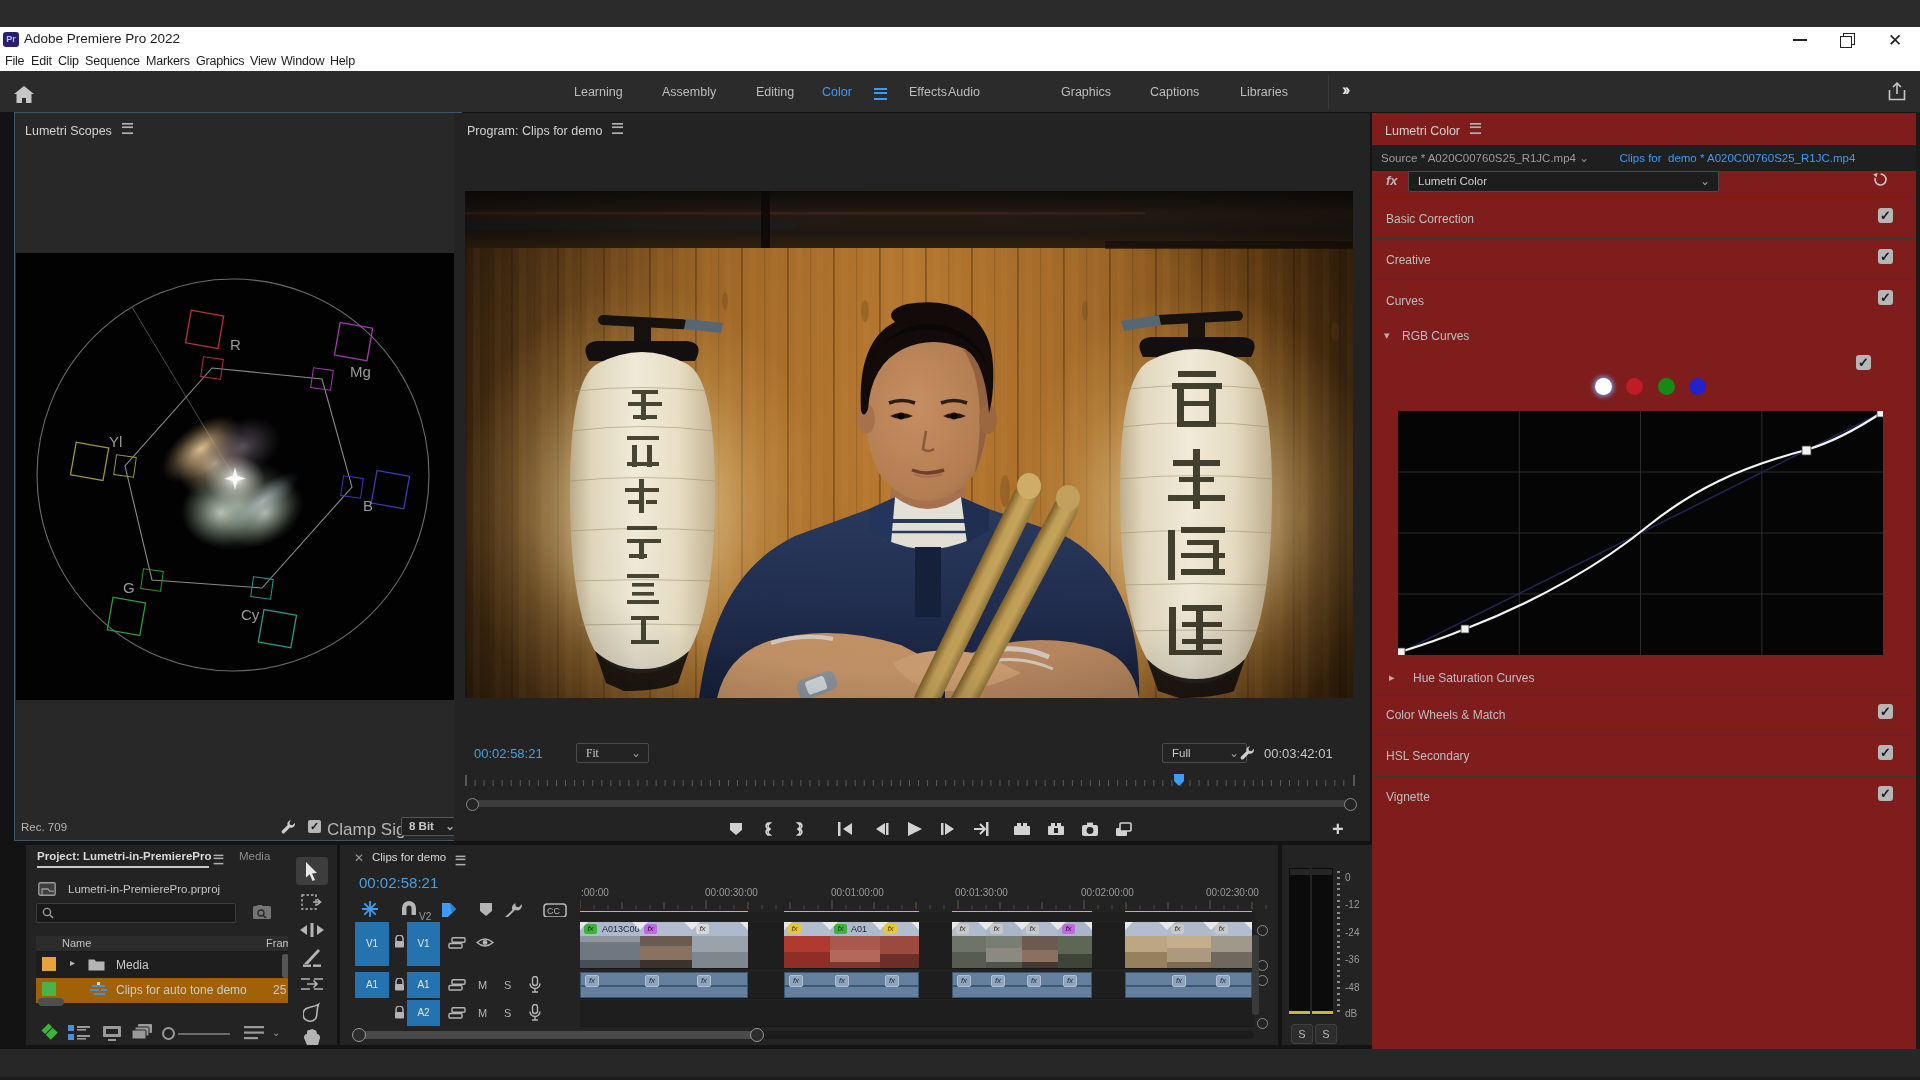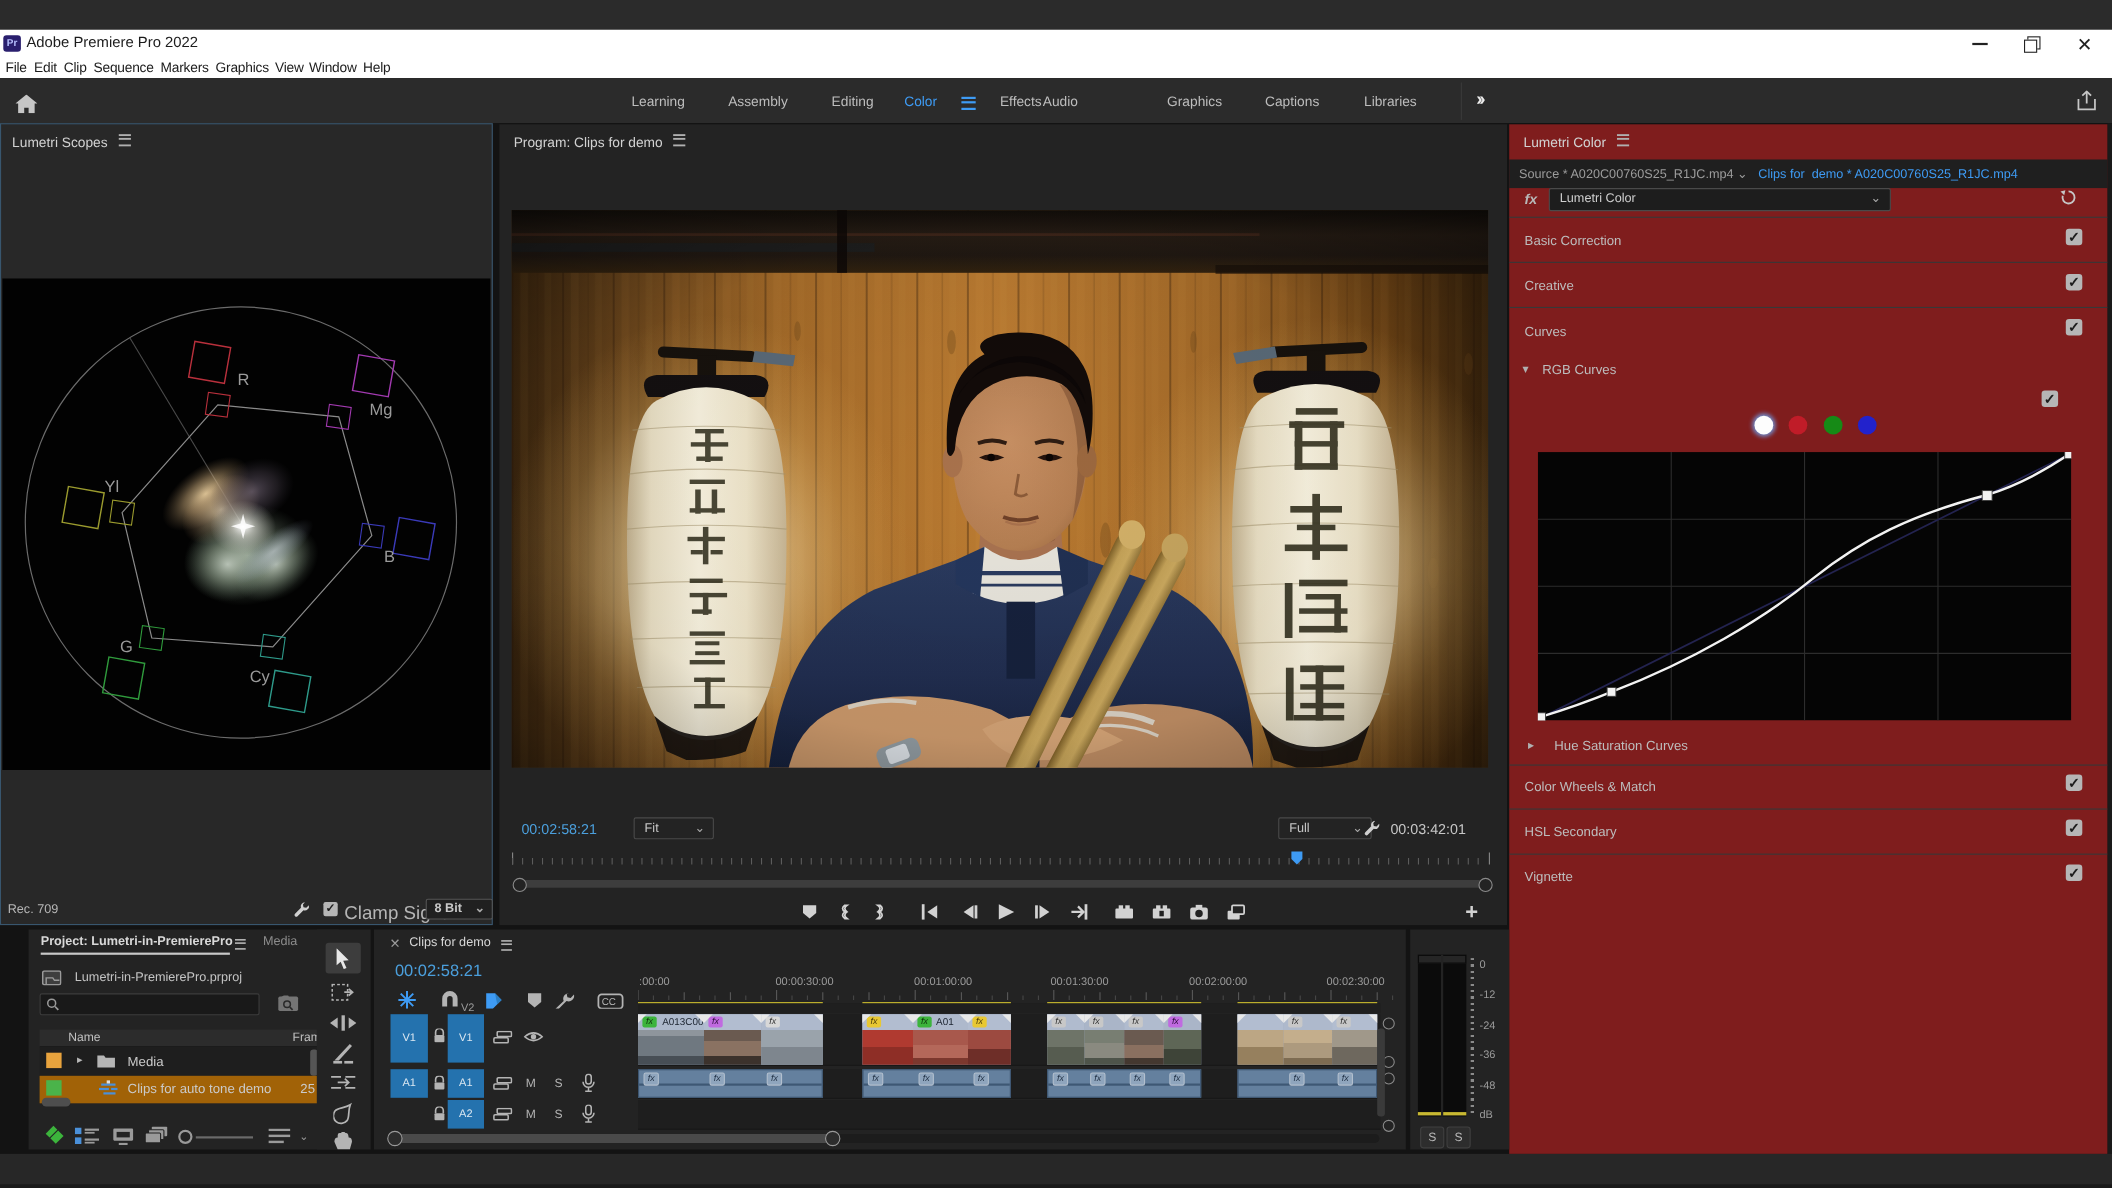--- a/index.html
+++ b/index.html
@@ -59,21 +59,21 @@
       <g stroke="#c6c6c6" stroke-width="1.6" fill="none">
         <path d="M1.5 8v9.5h15V8"></path>
         <path d="M9 12V1.5"></path>
         <path d="M5 5l4-3.8 4 3.8"></path>
       </g>
     </svg>
 </div>
 
 <div class="a" style="left:0;top:112px;width:1920px;height:968px;background:#131313;"></div>
 
-<div class="a" style="left:0;top:112px;width:448px;height:729px;background:#282828;border:1px solid #38566e;box-sizing:border-box;">
+<div class="a" style="left:14px;top:112px;width:448px;height:729px;background:#282828;border:1px solid #38566e;box-sizing:border-box;">
   <div class="a" style="left:10px;top:8px;"><span class="hdr" style="color:#d2d2d2;">Lumetri Scopes</span>&nbsp;&nbsp;<span class="ham" style="transform:scale(0.85);"></span></div>
 
   <svg class="a" style="left:1px;top:140px;" width="444" height="447" viewBox="0 0 444 447">
     <rect width="444" height="447" fill="#020202"></rect>
     <g transform="translate(217,222)">
       <circle r="196" fill="none" stroke="#6b6b6b" stroke-width="1.1"></circle>
 
       <line x1="0" y1="0" x2="-101" y2="-168" stroke="#4a4a4a" stroke-width="1"></line>
 
       <polygon points="-21,-107 89,-96 119,12 29,113 -81,105 -108,-9" fill="none" stroke="#8a8a8a" stroke-width="1.1"></polygon>
@@ -416,21 +416,21 @@
         <ellipse cx="0" cy="0" rx="12" ry="13" fill="#d2b068" transform="translate(564,295)"></ellipse>
         <ellipse cx="0" cy="0" rx="12" ry="13" fill="#c5a45e" transform="translate(603,307)"></ellipse>
       </g>
     </g>
 
     <rect width="888" height="507" fill="url(#vig)"></rect>
   </svg>
 
   <div class="a" style="left:0;top:585px;width:916px;height:143px;">
     <div class="a" style="left:20px;top:48px;color:#4b9fdc;font-size:13px;">00:02:58:21</div>
-    <div class="a dd" style="left:122px;top:45px;width:62px;height:18px;line-height:18px;padding-left:9px;background:#232323;border-color:#4a4a4a;">Fit<span style="float:right;margin-right:7px;color:#aaa;">⌄</span></div>
+    <div class="a dd" style="left:122px;top:45px;width:62px;height:18px;line-height:18px;padding-left:9px;background:#232323;border-color:#4a4a4a;font-family:Liberation Serif, serif;">Fit<span style="float:right;margin-right:7px;color:#aaa;">⌄</span></div>
     <div class="a dd" style="left:708px;top:45px;width:74px;height:18px;line-height:18px;padding-left:9px;background:#232323;border-color:#4a4a4a;">Full<span style="float:right;margin-right:7px;color:#aaa;">⌄</span></div>
     <svg class="a" style="left:786px;top:47px;" width="15" height="15" viewBox="0 0 15 15">
         <path d="M10.2 1.2a3.8 3.8 0 0 0-3.6 5L1.2 11.6a1.6 1.6 0 0 0 2.3 2.3l5.4-5.4a3.8 3.8 0 0 0 4.9-4.6L11.4 6.3 8.9 5.8 8.4 3.3z" fill="#cfcfcf"></path>
       </svg>
     <div class="a" style="left:810px;top:48px;color:#c6c6c6;font-size:13px;">00:03:42:01</div>
 
     <svg class="a" style="left:8px;top:74px;" width="900" height="22" viewBox="0 0 900 22">
       <g stroke="#8a8a8a" stroke-width="1">
           <path d="M4 3 V14 M892 3 V14"></path>
         </g>
@@ -488,21 +488,21 @@
           </g>
       </g>
     </svg>
     <div class="a" style="left:878px;top:120px;color:#d2d2d2;font-size:20px;font-weight:bold;">+</div>
   </div>
 </div>
 
 <div class="a" style="left:1372px;top:113px;width:544px;height:936px;background:#7f1d1d;">
   <div class="a" style="left:13px;top:8px;"><span class="hdr" style="color:#d2d2d2;">Lumetri Color</span>&nbsp;&nbsp;<span class="ham" style="transform:scale(0.85);"></span></div>
   <div class="a" style="left:0;top:32px;width:544px;height:26px;background:#1f1f1f;"></div>
-  <div class="a" style="left:9px;top:38px;color:#9c9c9c;font-size:11.5px;">Source * A020C00760S25_R1JC.mp4 <span style="color:#9c9c9c;">⌄</span>&nbsp;&nbsp; <span style="color:#3e9bf4;">Clips for&nbsp; demo * A020C00760S25_R1JC.mp4</span></div>
+  <div class="a" style="left:9px;top:38px;color:#9c9c9c;font-size:11.5px;">Source * A020C00760S25_R1JC.mp4 <span style="color:#9c9c9c;">⌄</span>&nbsp;&nbsp; <span style="color:#3e9bf4;margin-left:21px;">Clips for&nbsp; demo * A020C00760S25_R1JC.mp4</span></div>
   <div class="a" style="left:14px;top:60px;color:#b8b8b8;font-size:13px;font-style:italic;font-weight:bold;">fx</div>
   <div class="a dd" style="left:36px;top:58px;width:300px;height:19px;line-height:19px;padding-left:9px;background:#1d1d1d;border-color:#4a4a4a;color:#cfcfcf;">Lumetri Color<span style="float:right;margin-right:8px;color:#aaa;">⌄</span></div>
     <svg class="a" style="left:500px;top:58px;" width="17" height="17" viewBox="0 0 17 17">
       <path d="M8.5 3a5.5 5.5 0 1 1-5.3 4" stroke="#c6c6c6" stroke-width="1.7" fill="none"></path>
       <path d="M1.2 3.2 L5.6 2 L4.6 6.4 z" fill="#c6c6c6"></path>
     </svg>
   <div class="a" style="left:0;top:84px;width:544px;height:1px;background:#383838;"></div>
   <div class="a" style="left:14px;top:99px;color:#bdbdbd;font-size:12px;">Basic Correction</div>
   <div class="chk a" style="left:506px;top:95px;">✓</div>
   <div class="a" style="left:0;top:125px;width:544px;height:1px;background:#383838;"></div>

